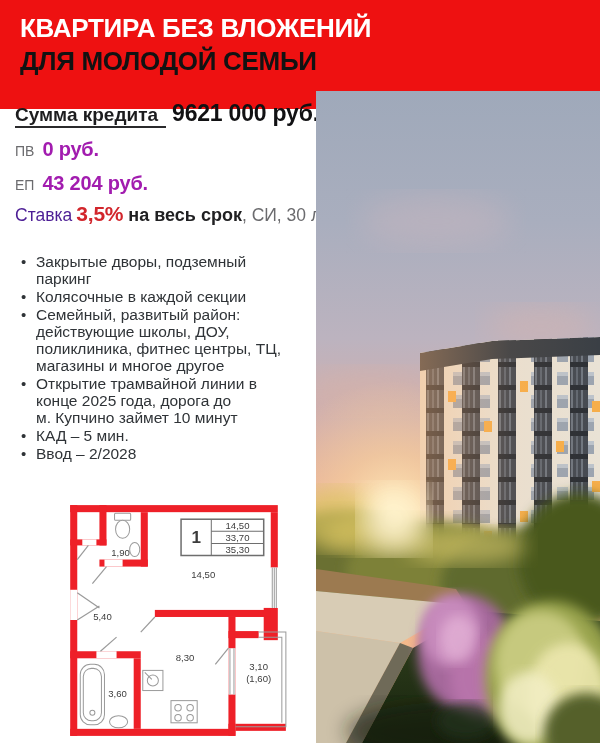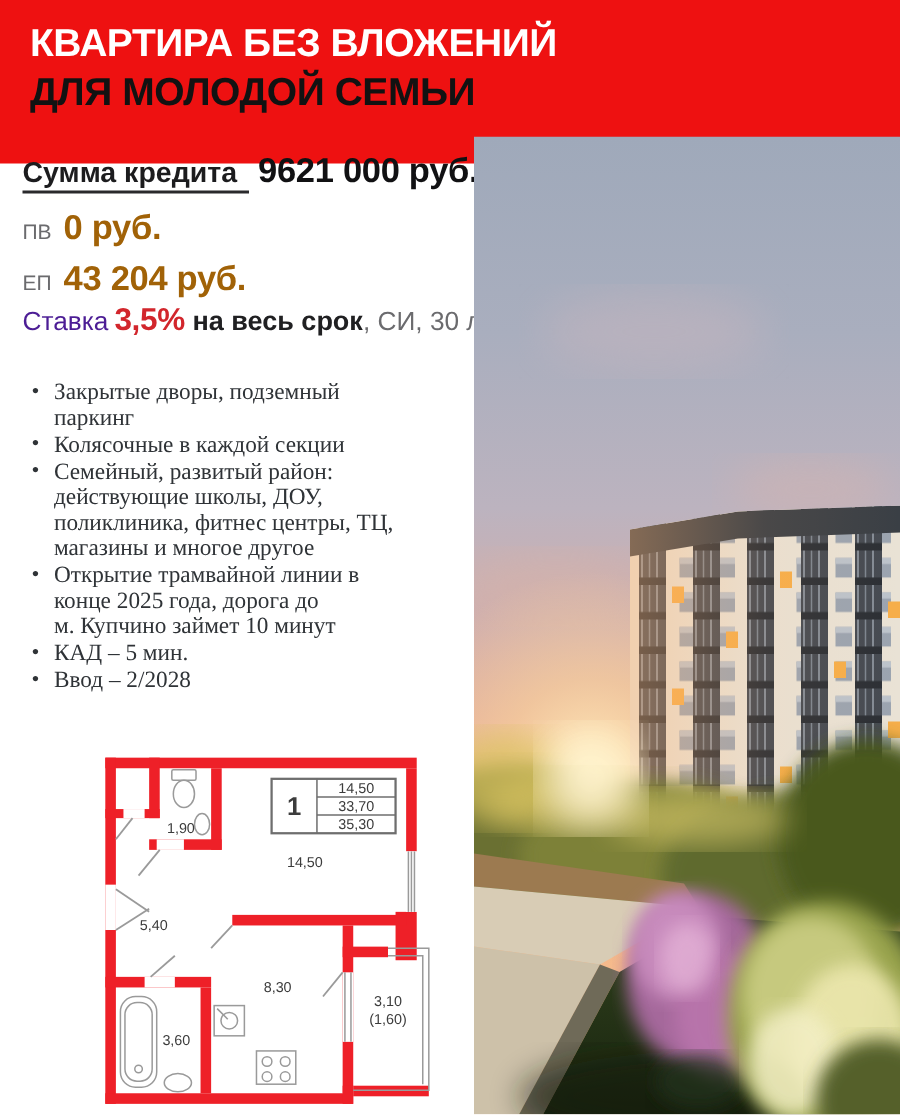--- a/index.html
+++ b/index.html
@@ -14,30 +14,30 @@
   
   .finance{position:absolute;left:15px;top:100px;width:300px;color:#1c1c1e;}
   .frow{position:absolute;left:0;white-space:nowrap;}
   .row-credit{top:0;}
   .row-pv{top:38px;}
   .row-ep{top:72px;}
   .row-rate{top:102px;}
   .credit-label{font-size:19px;font-weight:700;color:#1c1c1e;border-bottom:2px solid #2a2a2c;padding-right:8px;padding-bottom:1px;}
   .credit-value{font-size:23px;font-weight:800;color:#111113;margin-left:6px;letter-spacing:-.2px;}
   .glabel{font-size:14px;color:#6b6b6e;}
-  .red-value{font-size:23px;font-weight:800;color:#a16207;margin-left:8px;letter-spacing:-.2px;}
+  .red-value{font-size:20px;font-weight:800;color:#a21caf;margin-left:8px;letter-spacing:-.2px;}
   .rate-label{font-size:17.5px;color:#4c1d95;}
   .rate-value{font-size:21px;font-weight:800;color:#d2262c;margin-left:4px;letter-spacing:-.2px;}
   .rate-term{font-size:18px;font-weight:700;color:#202022;margin-left:5px;}
   .rate-suffix{font-size:17.5px;color:#6b6b6e;}
   
   .features{position:absolute;left:20px;top:253px;width:294px;margin:0;padding:0 0 0 16px;list-style:none;}
   .features li{
     position:relative;font-size:15.5px;line-height:17px;color:#2f3337;
-    white-space:pre-line;margin:0 0 1px 0;font-family:Liberation Serif, serif;
+    white-space:pre-line;margin:0 0 1px 0;
   }
   .features li::before{content:"•";position:absolute;left:-15px;top:0;color:#2f3337;font-size:15px;}
   
   .plan{position:absolute;left:44px;top:497px;width:258px;height:246px;}
   .plan text{font-family:"Liberation Sans",sans-serif;fill:#3c3c3c;}
   
   .photo{position:absolute;left:316px;top:91px;width:284px;height:652px;}
 </style>
 </head>
 <body>

